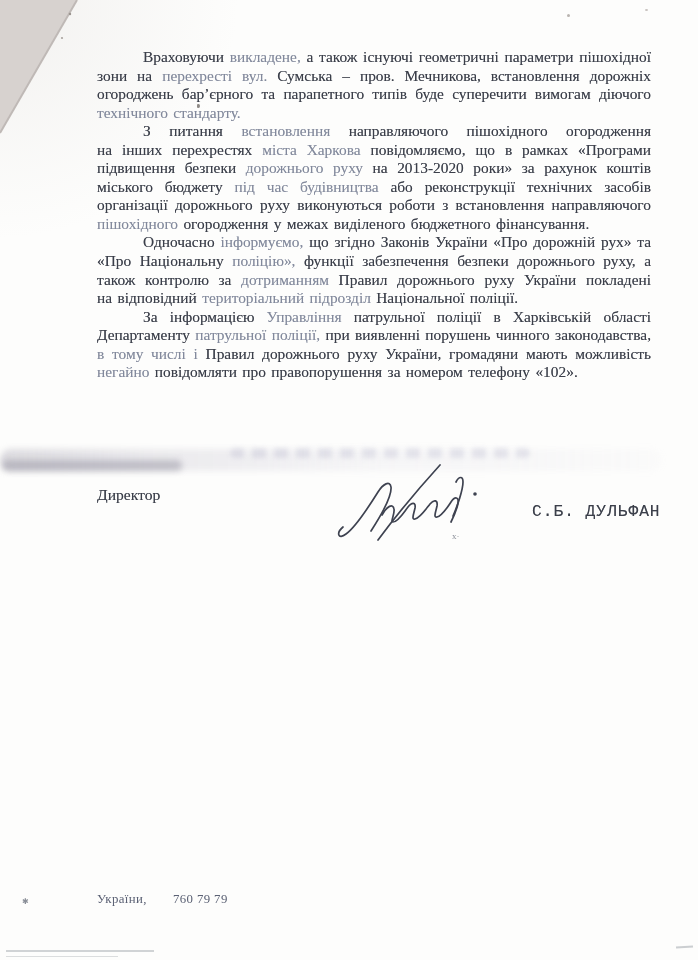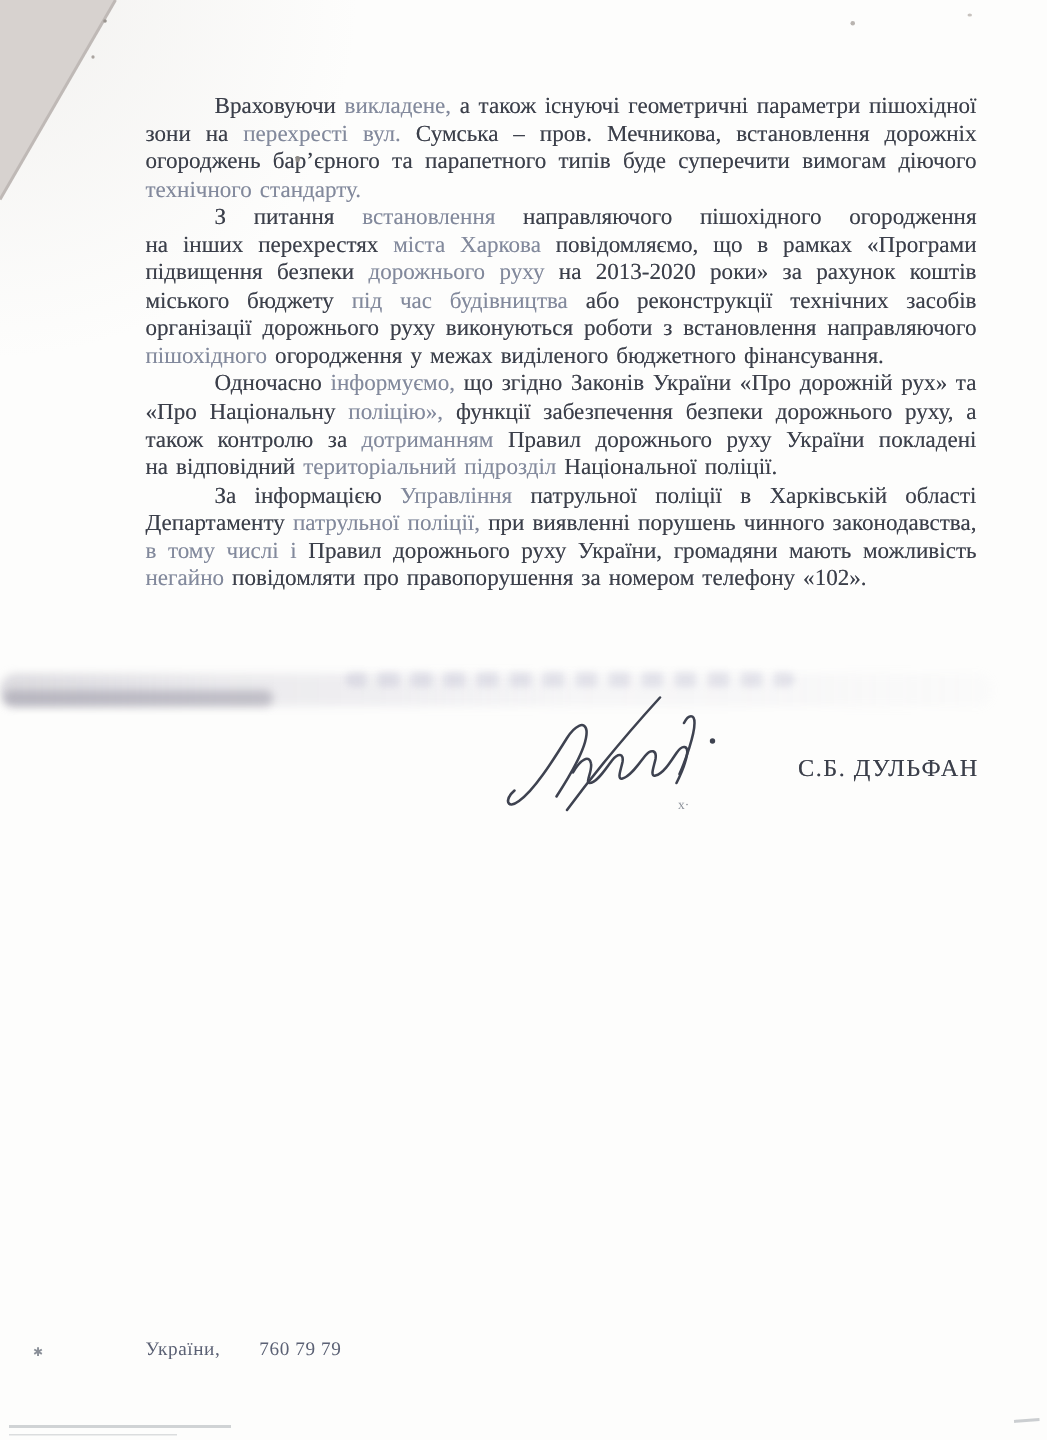--- a/index.html
+++ b/index.html
@@ -19,21 +19,21 @@
     color:var(--ink-dark);
   }
   
   .corner-tint{
     position:absolute;left:0;top:0;width:260px;height:260px;
     background:radial-gradient(circle at 0 0, rgba(200,195,190,0.20), rgba(200,195,190,0) 65%);
     pointer-events:none;
   }
   .corner-fold{position:absolute;left:0;top:0;}
   .letter-body{
-    position:absolute;left:97px;top:62px;width:554px;
+    position:absolute;left:97px;top:48px;width:554px;
     font-size:15.4px;line-height:18.55px;
     text-align:justify;text-justify:inter-word;
     word-spacing:1.5px;
     text-shadow:0 0 .4px rgba(59,63,74,.55);
   }
   .letter-body p{margin:0;text-indent:46px;}
   .ink-light{color:var(--ink-light);text-shadow:0 0 .4px rgba(130,137,156,.4);}
   
   .smudge-band{
     position:absolute;left:0;top:449px;width:662px;height:22px;
@@ -61,20 +61,21 @@
   .signoff-role{
     position:absolute;left:97px;top:484px;width:280px;
     font-size:15.6px;line-height:22px;
     text-shadow:0 0 .4px rgba(59,63,74,.55);
   }
   .signature-svg{position:absolute;left:330px;top:452px;}
   .signer-name{
     position:absolute;left:532px;top:503px;
     font-size:16.2px;letter-spacing:1px;
     text-shadow:0 0 .4px rgba(59,63,74,.55);
+    font-family:Liberation Mono, monospace;
   }
   .footer-line{
     position:absolute;left:97px;top:892px;
     font-size:12.8px;color:var(--ink-mid);letter-spacing:.4px;
   }
   .footer-line .footer-phone{margin-left:26px;text-align:center;}
   .speck{position:absolute;border-radius:50%;}
   .edge-line{position:absolute;background:#9aa0a6;}
   .mark{position:absolute;color:#8a8f98;font-size:9px;}
 </style>
@@ -97,20 +98,21 @@
       <p><span>З питання </span><span class="ink-light">встановлення </span><span>направляючого пішохідного огородження на&nbsp;інших перехрестях </span><span class="ink-light">міста Харкова </span><span>повідомляємо, що в рамках «Програми підвищення безпеки </span><span class="ink-light">дорожнього руху </span><span>на 2013-2020 роки» за рахунок коштів міського бюджету </span><span class="ink-light">під час будівництва </span><span>або реконструкції технічних засобів організації дорожнього руху виконуються роботи з встановлення направляючого </span><span class="ink-light">пішохідного </span><span>огородження у межах виділеного бюджетного фінансування.</span></p>
       <p><span>Одночасно </span><span class="ink-light">інформуємо, </span><span>що згідно Законів України «Про дорожній рух» та «Про Національну </span><span class="ink-light">поліцію», </span><span>функції забезпечення безпеки дорожнього руху, а також контролю за </span><span class="ink-light">дотриманням </span><span>Правил дорожнього руху України покладені на&nbsp;відповідний </span><span class="ink-light">територіальний підрозділ </span><span>Національної поліції.</span></p>
       <p><span>За інформацією </span><span class="ink-light">Управління </span><span>патрульної поліції в Харківській області Департаменту </span><span class="ink-light">патрульної поліції, </span><span>при виявленні порушень чинного законодавства, </span><span class="ink-light">в тому числі і </span><span>Правил дорожнього руху України, громадяни мають можливість </span><span class="ink-light">негайно </span><span>повідомляти про правопорушення за номером телефону «102».</span></p>
     </div>
 
   <div class="smudge-band"></div>
   <div class="smudge-blob-left"></div>
   <div class="smudge-ghost"></div>
 
   <div class="signoff-role">
+    <div>Директор</div>
   </div>
 
   <svg class="signature-svg" width="175" height="105" viewBox="0 0 175 105" fill="none" stroke="#2e3342" stroke-width="1.7" stroke-linecap="round" opacity="0.92">
     <path d="M13 75 C6 81, 8 88, 16 82 C26 75, 38 56, 48 40 C53 32, 60 28, 61 35 C62 44, 52 62, 41 79"></path>
     <path d="M48 88 C65 65, 90 35, 110 13"></path>
     <path d="M52 63 C57 54, 63 51, 64 57 C65 62, 60 70, 63 70 C68 70, 74 60, 78 55 C82 50, 86 50, 85 56 C84 61, 81 68, 85 67 C90 66, 96 57, 100 52 C104 47, 108 48, 107 54 C106 59, 103 66, 107 65 C112 64, 117 56, 121 50 C125 44, 129 45, 128 51 C127 57, 124 64, 121 70"></path>
     <path d="M126 30 C129 24, 133 24, 133 30 C133 38, 127 55, 123 64"></path>
     <circle cx="145" cy="42" r="1.8" fill="#2e3342" stroke="none"></circle>
   </svg>
 

